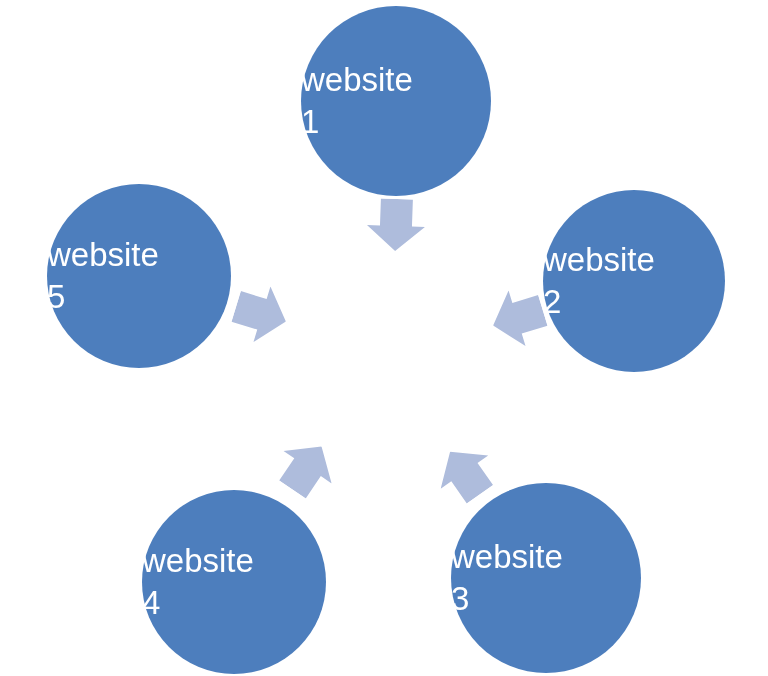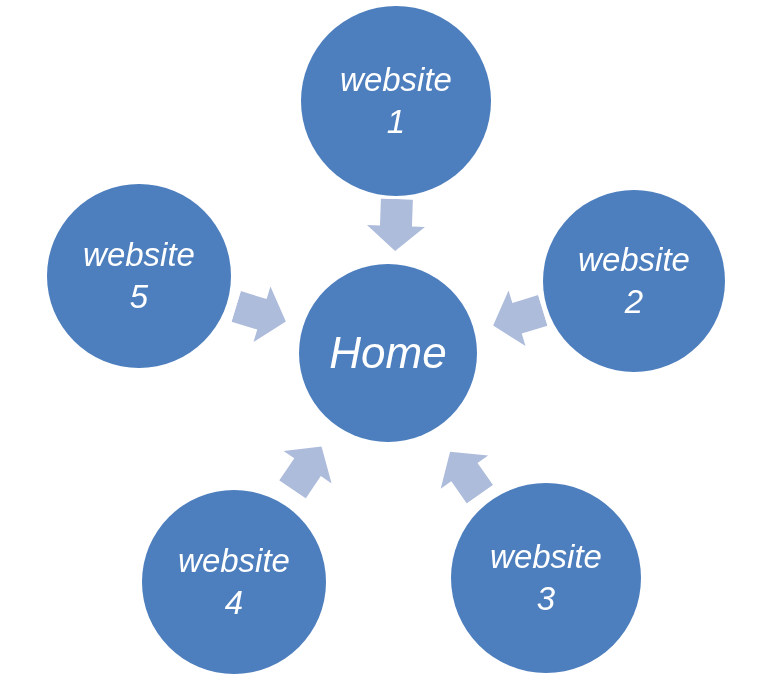--- a/index.html
+++ b/index.html
@@ -18,43 +18,39 @@
     overflow: hidden;
     font-family: "Liberation Sans", sans-serif;
   }
   .node {
     position: absolute;
     border-radius: 50%;
     background: var(--node-fill);
     color: var(--text-color);
     display: flex;
     flex-direction: column;
-    align-items: center;
+    align-items: flex-start;
     justify-content: center;
     text-align: center;
-    font-style: italic;
   }
   .node .word  { font-size: 33px; line-height: 1.28; }
   .node .num   { font-size: 33px; line-height: 1.28; }
   .home-label  { font-size: 44px; line-height: 1; }
   .arrow {
     position: absolute;
     width: 52px;
     height: 58px;
   }
   .arrow polygon { fill: var(--arrow-fill); }
 </style>
 </head>
 <body>
 
 <div class="stage">
 
-  <div class="node" style="left:299px; top:264px; width:178px; height:178px;">
-    <span class="home-label">Home</span>
-  </div>
 
   <div class="node" style="left:301px; top:6px; width:190px; height:190px;">
     <span class="word">website</span>
     <span class="num">1</span>
   </div>
 
   <div class="node" style="left:543px; top:190px; width:182px; height:182px;">
     <span class="word">website</span>
     <span class="num">2</span>
   </div>

